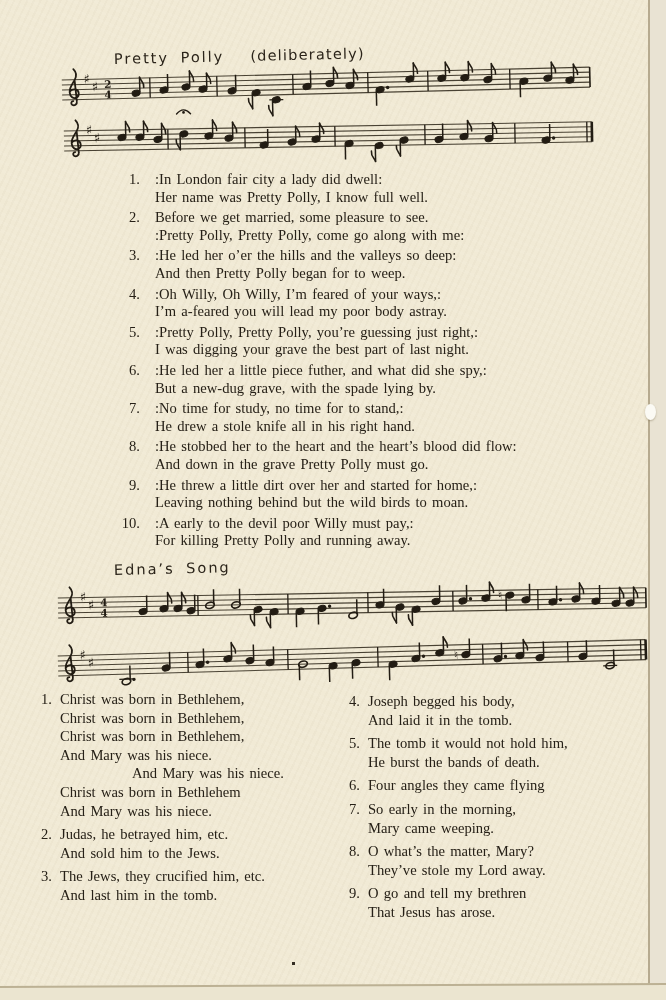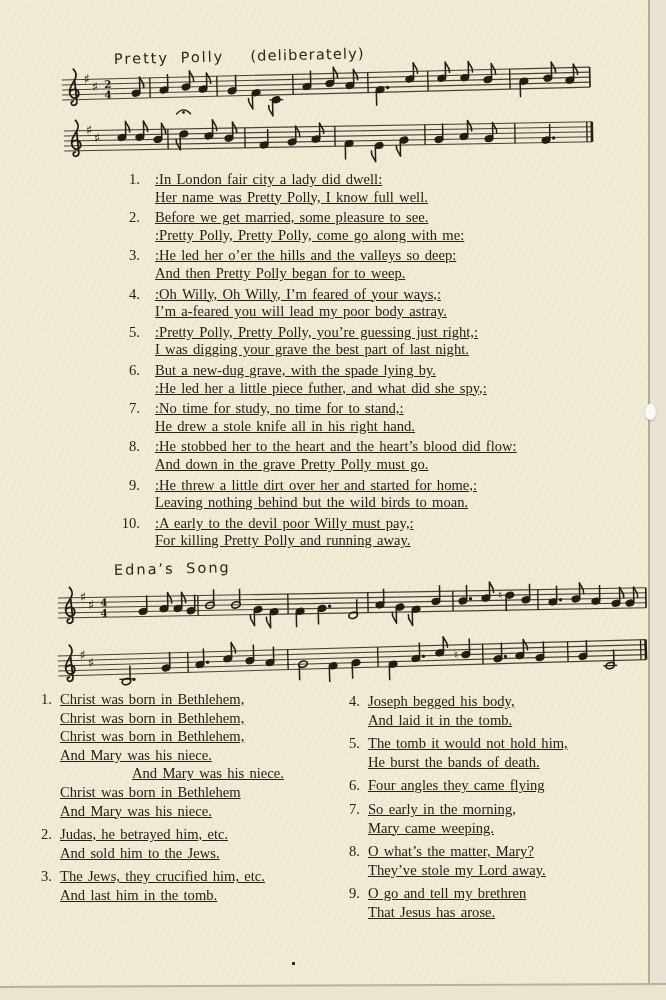--- a/index.html
+++ b/index.html
@@ -33,21 +33,21 @@
 
   .verses{position:absolute;}
   #song1-verses{left:94px;top:171px;font-size:14.6px;line-height:17.6px;}
   #song2-left{left:30px;top:690px;font-size:14.6px;line-height:18.6px;}
   #song2-right{left:338px;top:692px;font-size:14.6px;line-height:18.6px;}
   .verse{display:flex;margin-bottom:3px;}
   #song2-left .verse,#song2-right .verse{margin-bottom:5px;}
   .vnum{flex:none;text-align:right;}
   #song1-verses .vnum{width:46px;padding-right:15px;}
   #song2-left .vnum,#song2-right .vnum{width:22px;padding-right:8px;}
-  .vline{white-space:nowrap;word-spacing:1.6px;text-decoration:underline;}
+  .vline{white-space:nowrap;word-spacing:1.6px;}
   .vline.indent{padding-left:72px;}
 </style>
 </head>
 <body>
 
 <div class="page">
 
   <div class="song-title" id="song1-title">
     <span>Pretty Polly</span><span class="tempo">(deliberately)</span>
   </div>
@@ -221,22 +221,22 @@
       <div class="verse">
         <span class="vnum">5.</span>
         <div>
           <div class="vline">:Pretty Polly, Pretty Polly, you’re guessing just right,:</div>
           <div class="vline">I was digging your grave the best part of last night.</div>
         </div>
       </div>
       <div class="verse">
         <span class="vnum">6.</span>
         <div>
+          <div class="vline">:He led her a little piece futher, and what did she spy,:</div>
           <div class="vline">But a new-dug grave, with the spade lying by.</div>
-          <div class="vline">:He led her a little piece futher, and what did she spy,:</div>
         </div>
       </div>
       <div class="verse">
         <span class="vnum">7.</span>
         <div>
           <div class="vline">:No time for study, no time for to stand,:</div>
           <div class="vline">He drew a stole knife all in his right hand.</div>
         </div>
       </div>
       <div class="verse">

